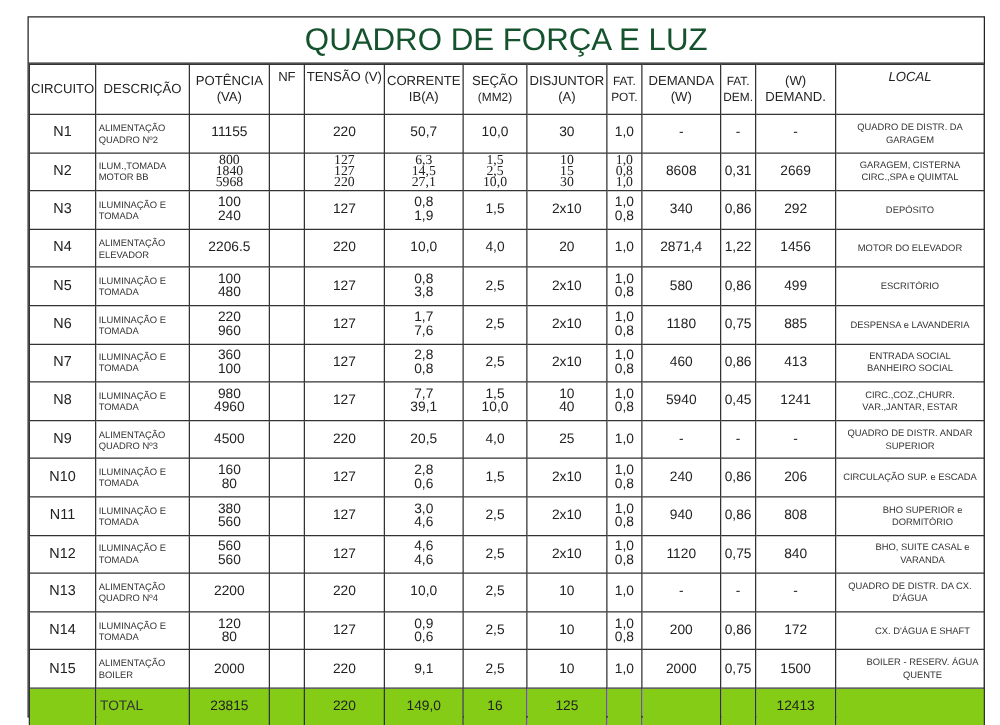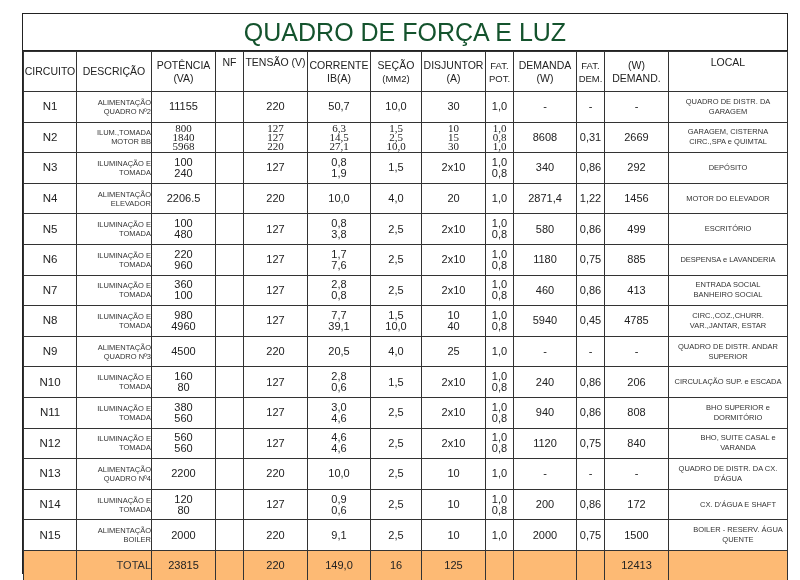--- a/index.html
+++ b/index.html
@@ -9,26 +9,26 @@
            border:1.5px solid #222; box-sizing:border-box; }
   .title { position:absolute; left:0; top:0; width:100%; height:37px; box-sizing:border-box;
            border-bottom:1.5px solid #222; display:flex; align-items:center; justify-content:center;
            font-size:25px; letter-spacing:0px; color:#14532d; }
   table { position:absolute; left:0; top:37px; border-collapse:collapse; table-layout:fixed; width:764px; }
   td, th { border:1px solid #333; padding:0; text-align:center; vertical-align:middle; overflow:hidden; }
   th { font-weight:normal; font-size:10.5px; line-height:13px; height:35px; color:#222; }
   td { font-size:11px; line-height:11px; color:#222; }
   tr.row td { height:29.6px; }
   td.circ { font-size:11.5px; }
-  td.desc { text-align:right; padding-left:2px; font-size:7.5px; line-height:9px; color:#333; }
+  td.desc { text-align:left; padding-left:2px; font-size:7.5px; line-height:9px; color:#333; }
   td.local { font-size:7.5px; line-height:10px; color:#333; }
   td.local.left { text-align:center; padding-left:20px; }
   td.stack { line-height:11px; }
   td.tight { line-height:9px;font-family:Liberation Serif, serif; }
-  tr.total td { background:#fdba74; height:30px; font-size:11px; }
+  tr.total td { background:#84cc16; height:30px; font-size:11px; }
   tr.total td.desc { font-size:11px; padding-left:3px; }
   .line { display:block; }
 </style>
 </head>
 <body>
 
 <div class="sheet">
   <div class="title">QUADRO DE  FORÇA E LUZ</div>
 
   <table>
@@ -78,21 +78,21 @@
             <span class="line">(W)</span>
           </th>
         <th style="font-size:9.5px">
             <span class="line">FAT.</span>
             <span class="line">DEM.</span>
           </th>
         <th>
             <span class="line">(W)</span>
             <span class="line">DEMAND.</span>
           </th>
-        <th style="vertical-align:top;padding-top:4px;">LOCAL</th>
+        <th style="vertical-align:top;padding-top:4px;font-style:italic;">LOCAL</th>
       </tr>
     </thead>
     <tbody id="tbody">
         <tr class="row">
           <td class="circ">N1</td>
           <td class="desc">
             <span class="line">ALIMENTAÇÃO</span>
             <span class="line">QUADRO Nº2</span>
           </td>
           <td class="stack">
@@ -365,21 +365,21 @@
           <td class="stack">
             <span class="line">10</span>
             <span class="line">40</span>
           </td>
           <td class="stack">
             <span class="line">1,0</span>
             <span class="line">0,8</span>
           </td>
           <td class="">5940</td>
           <td class="">0,45</td>
-          <td class="">4785</td>
+          <td class="">1241</td>
           <td class="local">
             <span class="line">CIRC.,COZ.,CHURR.</span>
             <span class="line">VAR.,JANTAR, ESTAR</span>
           </td>
         </tr>
         <tr class="row">
           <td class="circ">N9</td>
           <td class="desc">
             <span class="line">ALIMENTAÇÃO</span>
             <span class="line">QUADRO Nº3</span>

